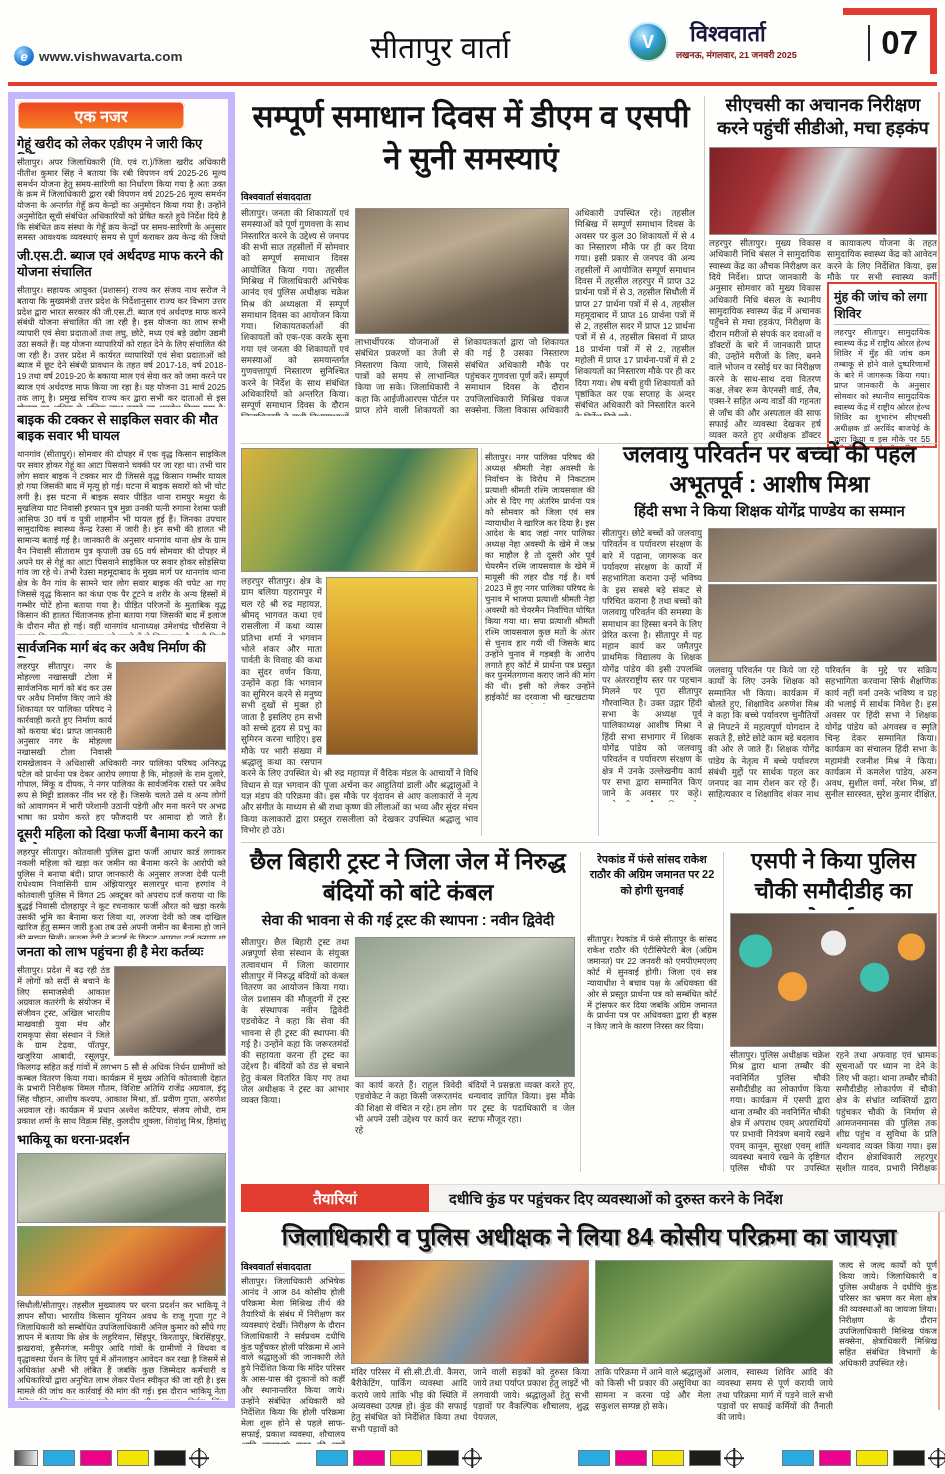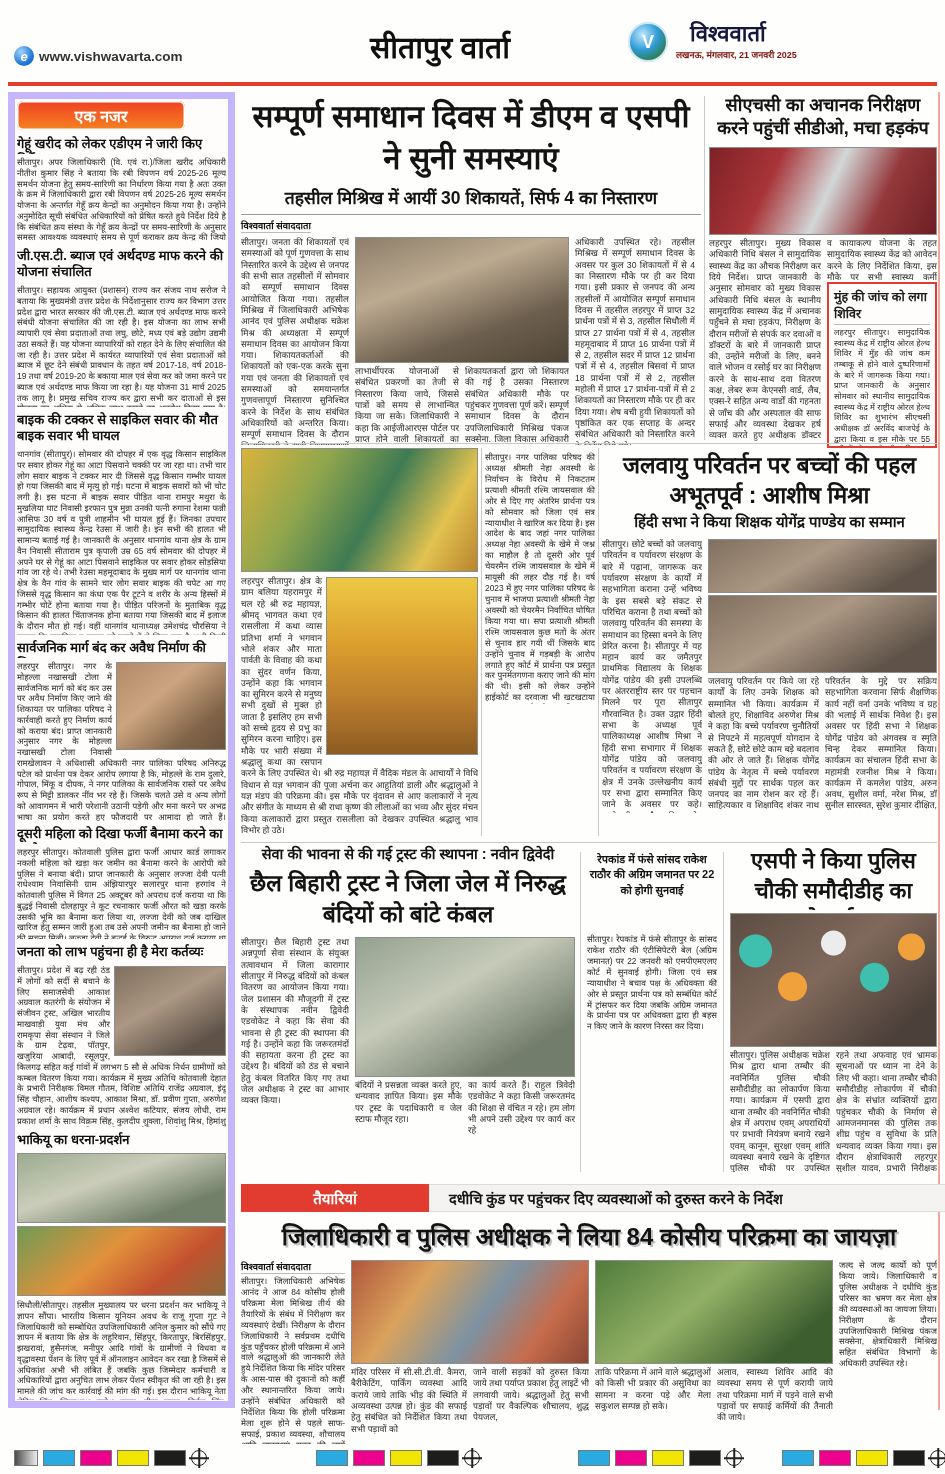--- a/index.html
+++ b/index.html
@@ -8,21 +8,21 @@
   .abs{position:absolute;box-sizing:border-box;}
   .hd{font-weight:bold;color:#131313;line-height:1.22;}
   .ctr{text-align:center;}
   .body{font-size:8.7px;line-height:1.3;text-align:justify;color:#2c2c2c;overflow:hidden;}
   .photo{border:1px solid #8e8e8e;box-sizing:border-box;overflow:hidden;}
   .byline{font-size:9.5px;font-weight:bold;color:#111;}
   
   .site{display:flex;align-items:center;gap:5px;font-size:13.5px;font-weight:bold;color:#333;}
   .eicon{width:20px;height:20px;border-radius:50%;background:radial-gradient(circle at 35% 30%,#9fd4ff,#1b74d1 65%);
          color:#fff;font-size:13px;font-weight:bold;display:flex;align-items:center;justify-content:center;font-style:italic;}
-  .title-main{font-size:30px;font-weight:bold;color:#0f0f0f;}
+  .title-main{font-size:30px;font-weight:normal;color:#0f0f0f;}
   .globe{width:36px;height:36px;border-radius:50%;background:radial-gradient(circle at 35% 30%,#bfe8ff,#2e9bd6 45%,#2e7d46 80%);
          color:#fff;font-weight:bold;font-size:18px;display:flex;align-items:center;justify-content:center;border:2px solid #cfe6f5;}
   .brandname{font-size:22px;font-weight:bold;color:#17173d;line-height:1;}
   .edition{font-size:9px;font-weight:bold;color:#7c130d;margin-top:3px;}
   .corner{border-top:7px solid #e23b30;border-right:7px solid #e23b30;}
   .pageno{font-size:33px;font-weight:bold;color:#141414;border-left:2px solid #2a2a2a;padding-left:11px;line-height:1.1;}
   .redrule{background:#e23b30;}
   
   .leftbox{border:7px solid #c4b5fd;padding:2px;overflow:hidden;background:#fffdfb;}
   .badge{width:168px;height:29px;border-radius:6px;background:linear-gradient(180deg,#ef4123,#f58220);
@@ -85,20 +85,23 @@
       <span>www.vishwavarta.com</span>
     </div>
     <div class="abs title-main ctr" style="left:180px;top:26px;width:520px;">सीतापुर वार्ता</div>
     <div class="abs" style="left:628px;top:22px;display:flex;gap:8px;align-items:center;">
       <span class="globe">V</span>
       <span>
         <span class="brandname" style="display:block;margin-left:14px;">विश्ववार्ता</span>
         <span class="edition" style="display:block;">लखनऊ,  मंगलवार, 21 जनवरी 2025</span>
       </span>
     </div>
+    <div class="abs corner" style="right:8px;top:8px;width:94px;height:66px;">
+      <span class="abs pageno" style="right:12px;top:10px;">07</span>
+    </div>
   </div>
   <div class="abs redrule" style="left:8px;top:82px;width:929px;height:4px;"></div>
   <div class="abs" style="right:5px;top:92px;width:2px;height:1318px;background:#f0a89f;"></div>
 
   <div class="abs leftbox" style="left:8px;top:92px;width:227px;height:1316px;">
     <div class="badge">एक नजर</div>
 
     <div class="lhead" style="height:18px;">गेहूं खरीद को लेकर एडीएम ने जारी किए निर्देश</div>
     <div class="lbody" style="height:86px;">सीतापुर। अपर जिलाधिकारी (वि. एवं रा.)/जिला खरीद अधिकारी नीतीश कुमार सिंह ने बताया कि रबी विपणन वर्ष 2025-26 मूल्य समर्थन योजना हेतु समय-सारिणी का निर्धारण किया गया है अतः उक्त के क्रम में जिलाधिकारी द्वारा रबी विपणन वर्ष 2025-26 मूल्य समर्थन योजना के अन्तर्गत गेहूँ क्रय केन्द्रों का अनुमोदन किया गया है। उन्होंने अनुमोदित सूची संबंधित अधिकारियों को प्रेषित करते हुये निर्देश दिये है कि संबंधित क्रय संस्था के गेहूँ क्रय केन्द्रों पर समय-सारिणी के अनुसार समस्त आवश्यक व्यवस्थाएं समय से पूर्ण कराकर क्रय केन्द्र की जियो टैगिंग कराते हुए नियमानुसार गेहूँ क्रय करना सुनिश्चित करें।</div>
 
@@ -124,21 +127,20 @@
     </div>
 
     <div class="lhead" style="height:18px;">भाकियू का धरना-प्रदर्शन</div>
     <div class="photo ph-bike" style="width:100%;height:70px;margin-bottom:3px;"></div>
     <div class="photo ph-temple" style="width:100%;height:70px;margin-bottom:4px;"></div>
     <div class="lbody" style="height:100px;">सिधौली/सीतापुर। तहसील मुख्यालय पर धरना प्रदर्शन कर भाकियू ने ज्ञापन सौंपा। भारतीय किसान यूनियन अवध के राजू गुप्ता गुट ने जिलाधिकारी को सम्बोधित उपजिलाधिकारी अनिल कुमार को सौंपे गए ज्ञापन में बताया कि क्षेत्र के लहुरिवान, सिंहपुर, किरतापुर, बिरसिंहपुर, झखरावां, हुसैनगंज, मनीपुर आदि गांवों के ग्रामीणों ने विधवा व वृद्धावस्था पेंशन के लिए पूर्व में ऑनलाइन आवेदन कर रखा है जिसमें से अधिकांश अभी भी लंबित हैं जबकि कुछ जिम्मेदार कर्मचारी व अधिकारियों द्वारा अनुचित लाभ लेकर पेंशन स्वीकृत की जा रही है। इस मामले की जांच कर कार्रवाई की मांग की गई। इस दौरान भाकियू नेता रोहित सिंह, जिलाध्यक्ष राजेश यादव, गीता यादव, निर्मल सिंह, ब्रजपाल, अंगदप्रकाश व रामेश्वर सहित अन्य किसान नेता मौजूद रहे।</div>
   </div>
 
   <div class="abs" style="left:241px;top:96px;width:460px;height:346px;">
     <div class="hd ctr" style="font-size:31px;line-height:1.35;height:90px;overflow:hidden;">सम्पूर्ण समाधान दिवस में डीएम व एसपी ने सुनी समस्याएं</div>
-    <div class="hd ctr" style="font-size:17.5px;height:26px;border-bottom:1px solid #9a9a9a;margin-top:2px;">तहसील मिश्रिख में आयीं 30 शिकायतें, सिर्फ 4 का निस्तारण</div>
     <div class="byline" style="margin:4px 0 2px 0;border-bottom:1px solid #bbb;display:inline-block;">विश्ववार्ता संवाददाता</div>
     <div style="display:flex;gap:6px;margin-top:2px;">
       <div class="body" style="width:108px;height:208px;">सीतापुर। जनता की शिकायतों एवं समस्याओं को पूर्ण गुणवत्ता के साथ निस्तारित करने के उद्देश्य से जनपद की सभी सात तहसीलों में सोमवार को सम्पूर्ण समाधान दिवस आयोजित किया गया। तहसील मिश्रिख में जिलाधिकारी अभिषेक आनंद एवं पुलिस अधीक्षक चक्रेश मिश्र की अध्यक्षता में सम्पूर्ण समाधान दिवस का आयोजन किया गया। शिकायतकर्ताओं की शिकायतों को एक-एक करके सुना गया एवं जनता की शिकायतों एवं समस्याओं को समयान्तर्गत गुणवत्तापूर्ण निस्तारण सुनिश्चित करने के निर्देश के साथ संबंधित अधिकारियों को अन्तरित किया। सम्पूर्ण समाधान दिवस के दौरान जिलाधिकारी ने सभी विभागाध्यक्षों और अधिकारियों को निर्देश दिये कि</div>
       <div style="width:214px;">
         <div class="photo ph-meet" style="width:100%;height:126px;margin-bottom:3px;"></div>
         <div style="display:flex;gap:6px;">
           <div class="body" style="width:104px;height:76px;">लाभार्थीपरक योजनाओं से संबंधित प्रकरणों का तेजी से निस्तारण किया जाये, जिससे पात्रों को समय से लाभान्वित किया जा सके। जिलाधिकारी ने कहा कि आईजीआरएस पोर्टल पर प्राप्त होने वाली शिकायतों का त्वरित गति से निस्तारण हो। उन्होंने कहा कि</div>
           <div class="body" style="width:104px;height:76px;">शिकायतकर्ता द्वारा जो शिकायत की गई है उसका निस्तारण संबंधित अधिकारी मौके पर पहुंचकर गुणवत्ता पूर्ण करें। सम्पूर्ण समाधान दिवस के दौरान उपजिलाधिकारी मिश्रिख पंकज सक्सेना, जिला विकास अधिकारी हरिश्चन्द्र प्रजापति सहित संबंधित विभागों के</div>
         </div>
       </div>
@@ -171,48 +173,48 @@
       <span>लहरपुर सीतापुर। क्षेत्र के ग्राम बलिया यहरामपुर में चल रहे श्री रुद्र महायज्ञ, श्रीमद् भागवत कथा एवं रासलीला में कथा व्यास प्रतिभा शर्मा ने भगवान भोले शंकर और माता पार्वती के विवाह की कथा का सुंदर वर्णन किया, उन्होंने कहा कि भगवान का सुमिरन करने से मनुष्य सभी दुखों से मुक्त हो जाता है इसलिए हम सभी को सच्चे हृदय से प्रभु का सुमिरन करना चाहिए। इस मौके पर भारी संख्या में श्रद्धालु कथा का रसपान करने के लिए उपस्थित थे। श्री रुद्र महायज्ञ में वैदिक मंडल के आचार्यों ने विधि विधान से यज्ञ भगवान की पूजा अर्चना कर आहुतियां डाली और श्रद्धालुओं ने यज्ञ मंडप की परिक्रमा की। इस मौके पर वृंदावन से आए कलाकारों ने नृत्य और संगीत के माध्यम से श्री राधा कृष्ण की लीलाओं का भव्य और सुंदर मंचन किया कलाकारों द्वारा प्रस्तुत रासलीला को देखकर उपस्थित श्रद्धालु भाव विभोर हो उठे।</span>
     </div>
   </div>
   <div class="abs vline" style="left:481px;top:448px;height:388px;"></div>
 
   <div class="abs" style="left:485px;top:448px;width:110px;height:390px;">
     <div class="body" style="font-size:8.4px;height:252px;margin-top:4px;">सीतापुर। नगर पालिका परिषद की अध्यक्ष श्रीमती नेहा अवस्थी के निर्वाचन के विरोध में निकटतम प्रत्याशी श्रीमती रश्मि जायसवाल की ओर से दिए गए अंतरिम प्रार्थना पत्र को सोमवार को जिला एवं सत्र न्यायाधीश ने खारिज कर दिया है। इस आदेश के बाद जहां नगर पालिका अध्यक्ष नेहा अवस्थी के खेमे में जश्न का माहौल है तो दूसरी ओर पूर्व चेयरमैन रश्मि जायसवाल के खेमे में मायूसी की लहर दौड़ गई है। वर्ष 2023 में हुए नगर पालिका परिषद के चुनाव में भाजपा प्रत्याशी श्रीमती नेहा अवस्थी को चेयरमैन निर्वाचित घोषित किया गया था। सपा प्रत्याशी श्रीमती रश्मि जायसवाल कुछ मतों के अंतर से चुनाव हार गयी थीं जिसके बाद उन्होंने चुनाव में गड़बड़ी के आरोप लगाते हुए कोर्ट में प्रार्थना पत्र प्रस्तुत कर पुनर्मतगणना कराए जाने की मांग की थी। इसी को लेकर उन्होंने हाईकोर्ट का दरवाजा भी खटखटाया था। आज इसी से सम्बंधित एक प्रार्थना पत्र को जिला न्यायालय ने खारिज कर दिया है जिससे श्रीमती नेहा अवस्थी को बड़ी राहत मिली है।</div>
   </div>
   <div class="abs vline" style="left:598px;top:448px;height:388px;"></div>
 
-  <div class="abs" style="left:602px;top:451px;width:335px;height:392px;">
+  <div class="abs" style="left:602px;top:440px;width:335px;height:392px;">
     <div class="hd ctr" style="font-size:23px;line-height:1.3;height:62px;overflow:hidden;">जलवायु परिवर्तन पर बच्चों की पहल अभूतपूर्व : आशीष मिश्रा</div>
     <div class="hd ctr" style="font-size:15px;height:24px;">हिंदी सभा ने किया शिक्षक योगेंद्र पाण्डेय का सम्मान</div>
     <div style="display:flex;gap:6px;margin-top:2px;">
       <div class="body" style="width:100px;height:274px;">सीतापुर। छोटे बच्चों को जलवायु परिवर्तन व पर्यावरण संरक्षण के बारे में पढ़ाना, जागरूक कर पर्यावरण संरक्षण के कार्यों में सहभागिता कराना उन्हें भविष्य के इस सबसे बड़े संकट से परिचित कराना है तथा बच्चों को जलवायु परिवर्तन की समस्या के समाधान का हिस्सा बनने के लिए प्रेरित करना है। सीतापुर में यह महान कार्य कर जमैतपुर प्राथमिक विद्यालय के शिक्षक योगेंद्र पांडेय की इसी उपलब्धि पर अंतरराष्ट्रीय स्तर पर पहचान मिलने पर पूरा सीतापुर गौरवान्वित है। उक्त उद्गार हिंदी सभा के अध्यक्ष पूर्व पालिकाध्यक्ष आशीष मिश्रा ने हिंदी सभा सभागार में शिक्षक योगेंद्र पांडेय को जलवायु परिवर्तन व पर्यावरण संरक्षण के क्षेत्र में उनके उल्लेखनीय कार्य पर सभा द्वारा सम्मानित किए जाने के अवसर पर कहे। उल्लेखनीय है कि सेव एनवायरनमेंट एजुकेशन द्वारा जलवायु परिवर्तन पर एक अखिल भारतीय स्पर्धा में शिक्षक योगेंद्र पांडेय द्वारा प्रशिक्षित बच्चों की पर्यावरण से संबंधित किये गए कार्यों को उस स्पर्धा में जगह मिली थी।</div>
       <div style="width:229px;">
         <div class="photo ph-group" style="width:100%;height:54px;margin-bottom:2px;"></div>
         <div class="photo ph-group" style="width:100%;height:78px;margin-bottom:3px;"></div>
         <div style="display:flex;gap:6px;">
           <div class="body" style="width:111px;height:134px;">जलवायु परिवर्तन पर किये जा रहे कार्यों के लिए उनके शिक्षक को सम्मानित भी किया। कार्यक्रम में बोलते हुए, शिक्षाविद अरुणेश मिश्र ने कहा कि बच्चे पर्यावरण चुनौतियों से निपटने में महत्वपूर्ण योगदान दे सकते हैं, छोटे छोटे काम बड़े बदलाव की ओर ले जाते हैं। शिक्षक योगेंद्र पांडेय के नेतृत्व में बच्चे पर्यावरण संबंधी मुद्दों पर सार्थक पहल कर जनपद का नाम रोशन कर रहे हैं। साहित्यकार व शिक्षाविद शंकर नाथ शुक्ल ने कहा जलवायु परिवर्तन पृथ्वी पर जीवन के लगभग हर पहलू को प्रभावित कर रही है, बच्चों को जलवायु</div>
           <div class="body" style="width:112px;height:134px;">परिवर्तन के मुद्दे पर सक्रिय सहभागिता करवाना सिर्फ शैक्षणिक कार्य नहीं वर्ना उनके भविष्य व ग्रह की भलाई में सार्थक निवेश है। इस अवसर पर हिंदी सभा ने शिक्षक योगेंद्र पांडेय को अंगवस्त्र व स्मृति चिन्ह देकर सम्मानित किया। कार्यक्रम का संचालन हिंदी सभा के महामंत्री रजनीश मिश्र ने किया। कार्यक्रम में कमलेश पांडेय, अरुन अवध, सुशील वर्मा, नरेश मिश्र, डॉ सुनील सारस्वत, सुरेश कुमार दीक्षित, उदय प्रताप त्रिवेदी त्रिशूल, चंद्रेश कुमार श्रीवास्तव, कीर्ति शंकर मिश्र आदि साहित्यकार उपस्थित रहे।</div>
         </div>
       </div>
     </div>
   </div>
 
   <div class="abs hline" style="left:241px;top:842px;width:696px;"></div>
 
   <div class="abs" style="left:241px;top:846px;width:334px;height:330px;">
+    <div class="hd ctr" style="font-size:23px;line-height:1.35;height:66px;overflow:hidden;">छैल बिहारी ट्रस्ट ने जिला जेल में निरुद्ध बंदियों को बांटे कंबल</div>
     <div class="hd ctr" style="font-size:14.5px;height:22px;">सेवा की भावना से की गई ट्रस्ट की स्थापना : नवीन द्विवेदी</div>
-    <div class="hd ctr" style="font-size:23px;line-height:1.35;height:66px;overflow:hidden;">छैल बिहारी ट्रस्ट ने जिला जेल में निरुद्ध बंदियों को बांटे कंबल</div>
     <div style="display:flex;gap:6px;margin-top:3px;">
       <div class="body" style="width:108px;height:222px;">सीतापुर। छैल बिहारी ट्रस्ट तथा अन्नपूर्णा सेवा संस्थान के संयुक्त तत्वावधान में जिला कारागार सीतापुर में निरुद्ध बंदियों को कंबल वितरण का आयोजन किया गया। जेल प्रशासन की मौजूदगी में ट्रस्ट के संस्थापक नवीन द्विवेदी एडवोकेट ने कहा कि सेवा की भावना से ही ट्रस्ट की स्थापना की गई है। उन्होंने कहा कि जरूरतमंदों की सहायता करना ही ट्रस्ट का उद्देश्य है। बंदियों को ठंड से बचाने हेतु कंबल वितरित किए गए तथा जेल अधीक्षक ने ट्रस्ट का आभार व्यक्त किया।</div>
       <div style="width:220px;">
         <div class="photo ph-jail" style="width:100%;height:140px;margin-bottom:3px;"></div>
         <div style="display:flex;gap:6px;">
+          <div class="body" style="width:107px;height:76px;">का कार्य करते हैं। राहुल त्रिवेदी एडवोकेट ने कहा किसी जरूरतमंद की शिक्षा से वंचित न रहे। हम लोग भी अपने उसी उद्देश्य पर कार्य कर रहे</div>
           <div class="body" style="width:107px;height:76px;">बंदियों ने प्रसन्नता व्यक्त करते हुए, धन्यवाद ज्ञापित किया। इस मौके पर ट्रस्ट के पदाधिकारी व जेल स्टाफ मौजूद रहा।</div>
-          <div class="body" style="width:107px;height:76px;">का कार्य करते हैं। राहुल त्रिवेदी एडवोकेट ने कहा किसी जरूरतमंद की शिक्षा से वंचित न रहे। हम लोग भी अपने उसी उद्देश्य पर कार्य कर रहे</div>
         </div>
       </div>
     </div>
   </div>
 
   <div class="abs" style="left:580px;top:852px;width:144px;height:320px;border-left:1px solid #ccc;border-right:1px solid #ccc;padding:0 6px;">
     <div class="hd ctr" style="font-size:11px;line-height:1.4;height:78px;overflow:hidden;">रेपकांड में फंसे सांसद राकेश राठौर की अग्रिम जमानत पर 22 को होगी सुनवाई</div>
     <div class="body" style="font-size:8.4px;height:232px;margin-top:4px;">सीतापुर। रेपकांड में फंसे सीतापुर के सांसद राकेश राठौर की एंटीसिपेटरी बेल (अग्रिम जमानत) पर 22 जनवरी को एमपीएमएलए कोर्ट में सुनवाई होगी। जिला एवं सत्र न्यायाधीश ने बचाव पक्ष के अधिवक्ता की ओर से प्रस्तुत प्रार्थना पत्र को सम्बंधित कोर्ट में ट्रांसफर कर दिया जबकि अग्रिम जमानत के प्रार्थना पत्र पर अधिवक्ता द्वारा ही बहस न किए जाने के कारण निरस्त कर दिया।</div>
   </div>
 

